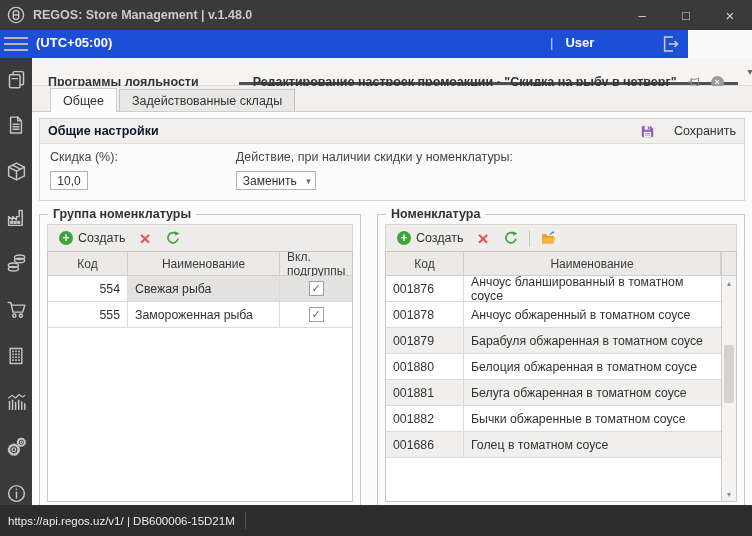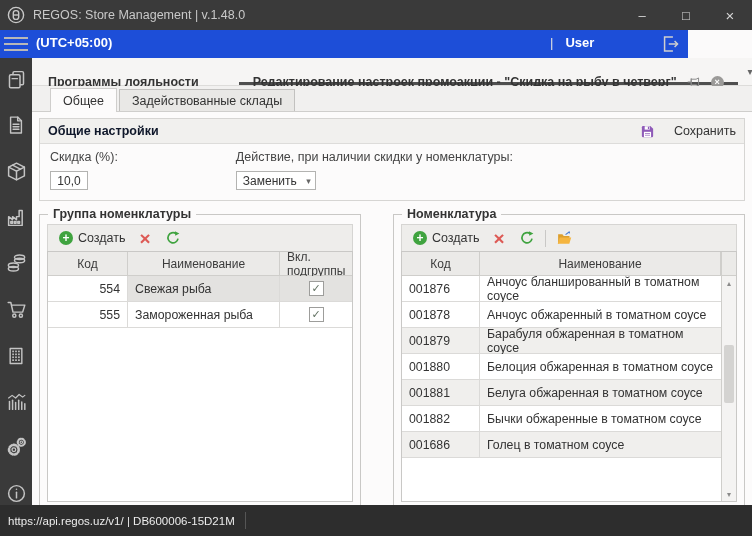--- a/index.html
+++ b/index.html
@@ -3,21 +3,21 @@
 <meta charset="utf-8">
 <style>
   * { margin:0; padding:0; box-sizing:border-box; }
   html,body { background:#fff; font-family:"Liberation Sans","DejaVu Sans",sans-serif; }
   .window { position:relative; width:752px; height:536px; background:#fbfafa; overflow:hidden; }
 
   
   .titlebar { position:absolute; top:0; left:0; width:752px; height:30px; background:#3a3a3a;
               display:flex; align-items:center; }
   .app-icon { width:18px; height:18px; margin:0 8px 0 7px; display:flex; }
-  .title-text { color:#c9c9c9; font-size:12.5px; font-weight:400; }
+  .title-text { color:#c9c9c9; font-size:12.5px; font-weight:700; }
   .win-controls { margin-left:auto; display:flex; height:30px; }
   .wc { width:44px; height:30px; display:flex; align-items:center; justify-content:center;
         color:#d6d6d6; font-size:13px; cursor:default; }
   .wc.close { font-size:15px; }
 
   .menubar { position:absolute; top:30px; left:0; width:688px; height:28px; background:#1d4ed8; }
   .hamburger { position:absolute; left:4px; top:7px; width:24px; height:14px; display:flex;
                flex-direction:column; justify-content:space-between; }
   .hamburger i { display:block; height:2px; background:#b8b8b8; }
   .tz { position:absolute; left:36px; top:5px; color:#fff; font-size:13px; font-weight:700; }
@@ -68,21 +68,21 @@
   .field { display:flex; flex-direction:column; justify-content:space-between; padding:2px 0 6px 0; }
   .field label { font-size:12.5px; color:#444; }
   .field input { width:38px; height:19px; border:1px solid #b3b3b1; font-size:12px; text-align:center;
                  color:#333; background:#fff; font-family:inherit; }
   .field.f2 { margin-left:118px; }
   .select { width:80px; height:19px; border:1px solid #b3b3b1; background:#fff; display:flex; align-items:center;
             font-size:12px; color:#333; padding:0 4px 0 6px; }
   .select .dd { margin-left:auto; font-size:9px; color:#666; }
 
   
-  .grids { display:flex; gap:32px; margin-top:13px; height:296px; }
+  .grids { display:flex; gap:16px; margin-top:13px; height:296px; }
   .fieldset { border:1px solid #c9c8c6; position:relative; padding:9px 7px 7px 7px; background:#fcfbfb; }
   .fieldset.left { width:322px; }
   .fieldset.right { flex:1; }
   .legend { position:absolute; top:-8px; left:8px; background:#fcfbfb; padding:0 5px; font-size:12.5px;
             font-weight:700; color:#333; }
 
   .toolbar { height:27px; background:#eeedeb; border:1px solid #d6d5d3; border-bottom:none;
              display:flex; align-items:center; padding:0 4px; }
   .tb-btn { display:flex; align-items:center; gap:5px; padding:0 7px; font-size:12.5px; color:#333; height:100%; }
   .plus { width:14px; height:14px; border-radius:50%; background:#3fa33f; color:#fff; font-size:12px; font-weight:700;

